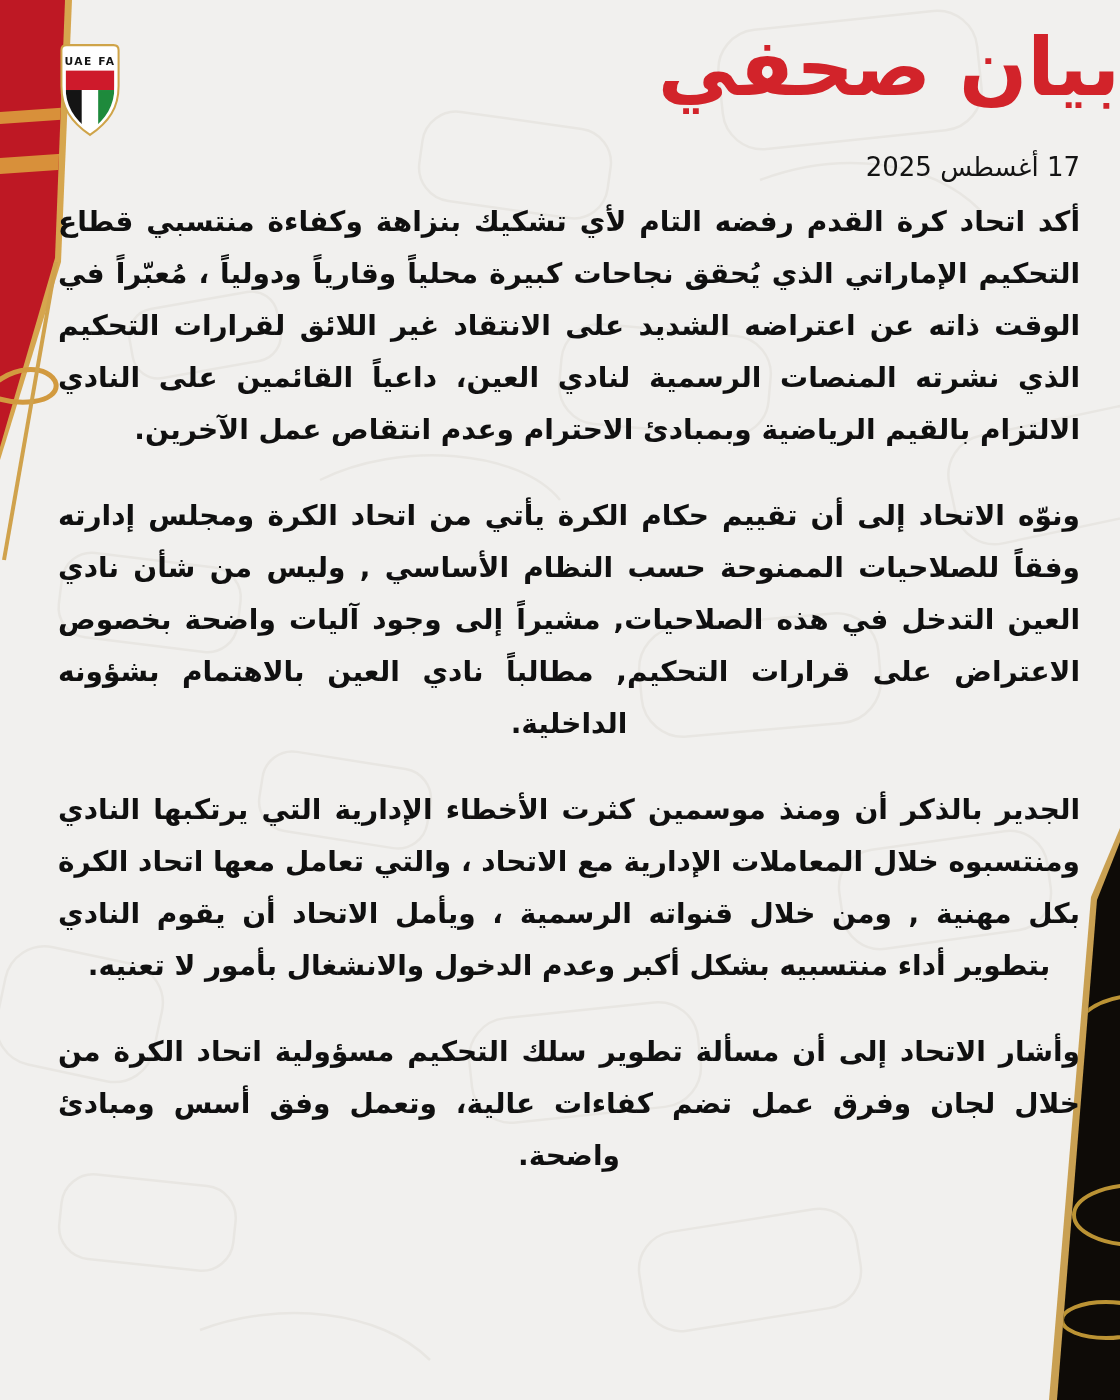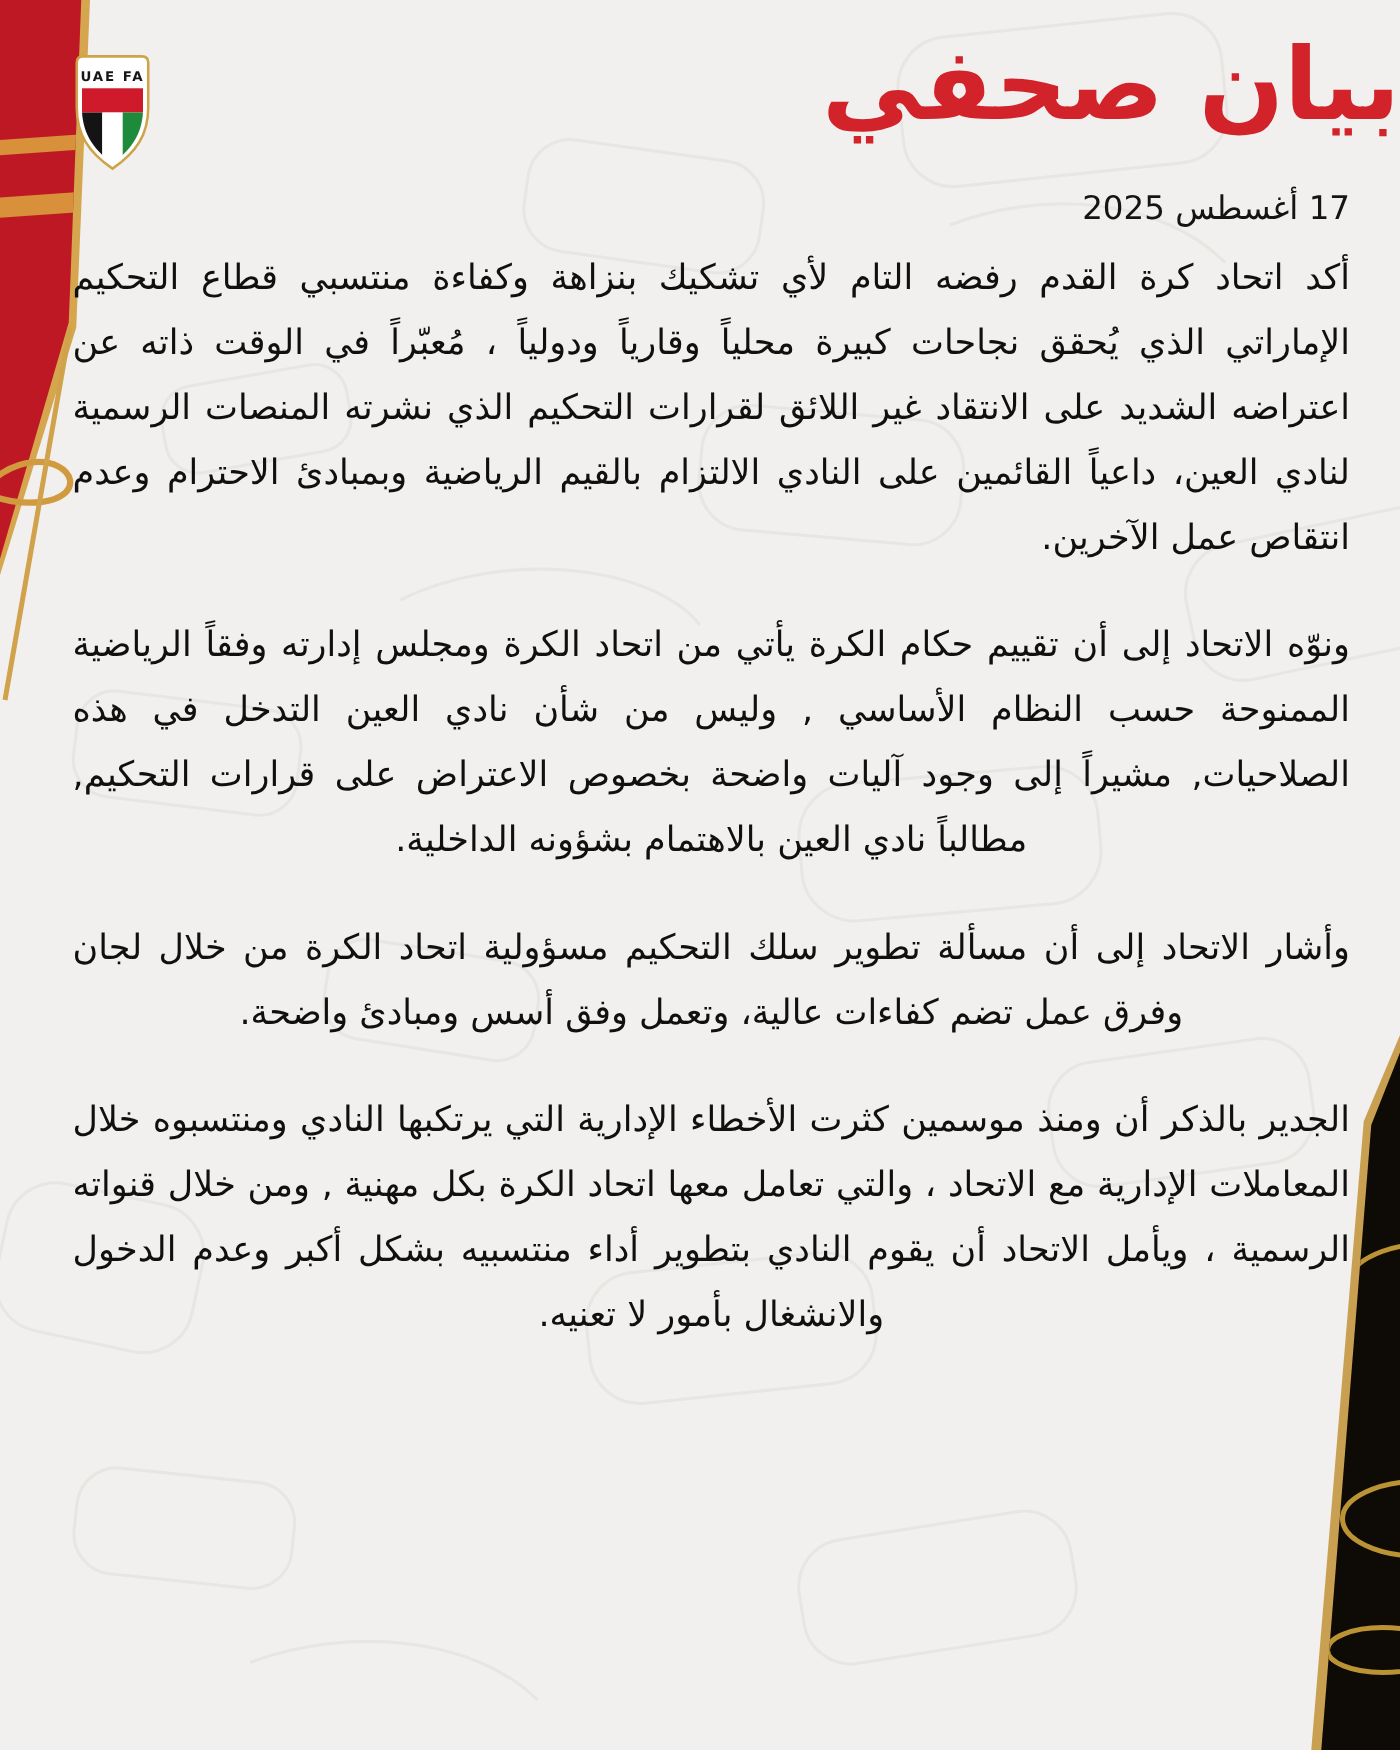--- a/index.html
+++ b/index.html
@@ -13,21 +13,21 @@
   .title{
     position:absolute;top:16px;left:0;right:0;
     font-size:80px;font-weight:bold;color:#d2232a;direction:rtl;line-height:1.3;
   }
   .date{
     position:absolute;top:152px;right:40px;direction:rtl;
     font-size:26px;font-weight:normal;color:#141414;
   }
   .content{
     position:absolute;top:196px;right:40px;left:58px;direction:rtl;
-    color:#101010;font-weight:normal;font-size:28px;line-height:52px;
+    color:#101010;font-weight:bold;font-size:28px;line-height:52px;
   }
   .para{margin:0;text-align:justify;}
   .para + .para{margin-top:34px;}
   .last-right{text-align-last:right;}
   .last-center{text-align-last:center;}
 </style>
 </head>
 <body>
 
 <svg class="bg" viewBox="0 0 1120 1400" xmlns="http://www.w3.org/2000/svg" aria-hidden="true">
@@ -93,17 +93,17 @@
   </g>
   <text x="33" y="24" text-anchor="middle" font-size="10.5" font-weight="bold" letter-spacing="1.5" fill="#161616" font-family="DejaVu Sans, sans-serif">UAE FA</text>
 </svg>
 
 <div class="title">بيان صحفي</div>
 
 <div class="date">17 أغسطس 2025</div>
 
 <div class="content">
   <p class="para last-right">أكد اتحاد كرة القدم رفضه التام لأي تشكيك بنزاهة وكفاءة منتسبي قطاع التحكيم الإماراتي الذي يُحقق نجاحات كبيرة محلياً وقارياً ودولياً ، مُعبّراً في الوقت ذاته عن اعتراضه الشديد على الانتقاد غير اللائق لقرارات التحكيم الذي نشرته المنصات الرسمية لنادي العين، داعياً القائمين على النادي الالتزام بالقيم الرياضية وبمبادئ الاحترام وعدم انتقاص عمل الآخرين.</p>
-  <p class="para last-center">ونوّه الاتحاد إلى أن تقييم حكام الكرة يأتي من اتحاد الكرة ومجلس إدارته وفقاً الرياضية الممنوحة حسب النظام الأساسي , وليس من شأن نادي العين التدخل في هذه الصلاحيات, مشيراً إلى وجود آليات واضحة بخصوص الاعتراض على قرارات التحكيم, مطالباً نادي العين بالاهتمام بشؤونه الداخلية.</p>
+  <p class="para last-center">ونوّه الاتحاد إلى أن تقييم حكام الكرة يأتي من اتحاد الكرة ومجلس إدارته وفقاً للصلاحيات الممنوحة حسب النظام الأساسي , وليس من شأن نادي العين التدخل في هذه الصلاحيات, مشيراً إلى وجود آليات واضحة بخصوص الاعتراض على قرارات التحكيم, مطالباً نادي العين بالاهتمام بشؤونه الداخلية.</p>
+  <p class="para last-center">الجدير بالذكر أن ومنذ موسمين كثرت الأخطاء الإدارية التي يرتكبها النادي ومنتسبوه خلال المعاملات الإدارية مع الاتحاد ، والتي تعامل معها اتحاد الكرة بكل مهنية , ومن خلال قنواته الرسمية ، ويأمل الاتحاد أن يقوم النادي بتطوير أداء منتسبيه بشكل أكبر وعدم الدخول والانشغال بأمور لا تعنيه.</p>
   <p class="para last-center">وأشار الاتحاد إلى أن مسألة تطوير سلك التحكيم مسؤولية اتحاد الكرة من خلال لجان وفرق عمل تضم كفاءات عالية، وتعمل وفق أسس ومبادئ واضحة.</p>
-  <p class="para last-center">الجدير بالذكر أن ومنذ موسمين كثرت الأخطاء الإدارية التي يرتكبها النادي ومنتسبوه خلال المعاملات الإدارية مع الاتحاد ، والتي تعامل معها اتحاد الكرة بكل مهنية , ومن خلال قنواته الرسمية ، ويأمل الاتحاد أن يقوم النادي بتطوير أداء منتسبيه بشكل أكبر وعدم الدخول والانشغال بأمور لا تعنيه.</p>
 
 </div>
 
 </body></html>

